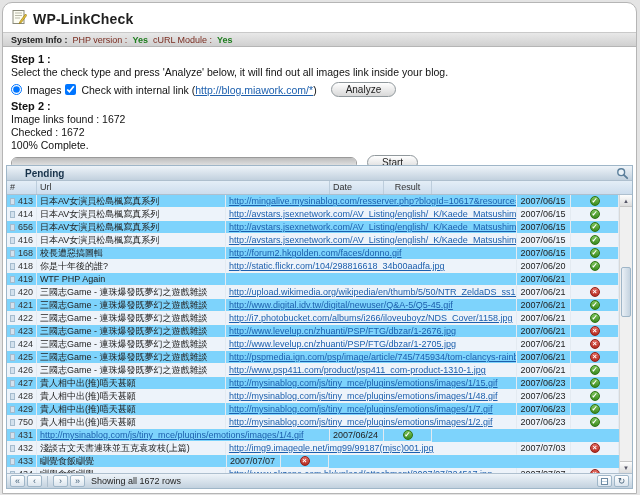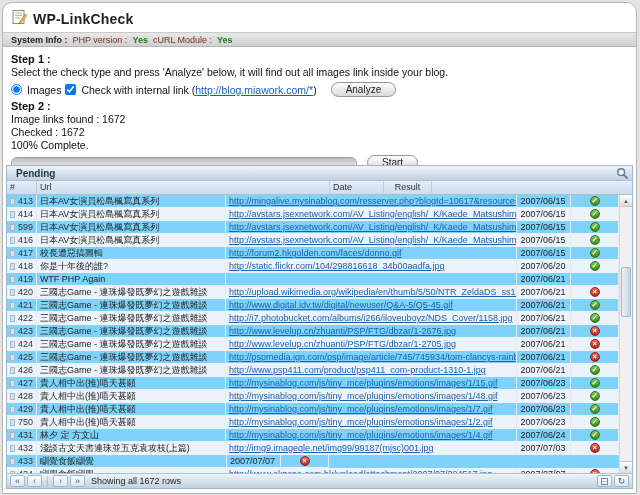--- a/index.html
+++ b/index.html
@@ -31,21 +31,21 @@
 
   .progress-row { display:flex; align-items:center; margin:3px 0 4px; }
   .progress { width:346px; height:12px; border:1px solid #9a9a9a; border-radius:7px;
               background:linear-gradient(#c0c0c0,#f1f1f1); overflow:hidden; }
   .progress .fill { height:100%; width:100%; background:linear-gradient(#bdbdbd,#ededed); }
 
   
   .grid { position:absolute; left:3px; right:3px; top:162px; border:1px solid #9fb6c8; background:#fff; }
   .grid-title { height:15px; line-height:15px; background:linear-gradient(#eef4f9,#c2d1de);
                 border-bottom:1px solid #aebfce; font-size:10px; font-weight:bold; color:#17324a;
-                padding:0 9px; position:relative; }
+                padding:0 18px; position:relative; }
   .search { position:absolute; right:3px; top:1px; width:13px; height:13px; cursor:pointer; }
   .grid-cols { display:flex; height:14px; line-height:13px; background:linear-gradient(#e4eef7,#cddded);
                border-bottom:1px solid #aebfce; font-size:9px; color:#333; }
   .c { padding:0 3px; border-right:1px solid #bccddc; overflow:hidden; white-space:nowrap; }
   .c0 { width:30px; } .c1 { width:190px; } .c2 { width:293px; } .c3 { width:54px; }
   .c4 { width:48px; text-align:center; } .c5 { width:14px; border-right:none; }
 
   .grid-body { position:relative; height:278px; overflow:hidden; background:#fff; }
   .rows { margin-right:13px; }
   .row { display:flex; height:13px; line-height:12px; font-size:9px; background:#7dd3fc; }
@@ -172,21 +172,21 @@
     <div class="c c1 title-cell">日本AV女演員松島楓寫真系列</div>
     <div class="c c2 url-cell"><a>http://avstars.jsexnetwork.com/AV_Listing/english/_K/Kaede_Matsushima/jsn_exclusive...</a></div>
     <div class="c c3 date-cell">2007/06/15</div>
     <div class="c c4 result-cell">
               <span class="dot ok">✓</span>
             </div>
   </div>
           <div class="row">
     <div class="c c0 cell-id">
               <span class="grip"></span>
-              <span>599</span>
+              <span>656</span>
             </div>
     <div class="c c1 title-cell">日本AV女演員松島楓寫真系列</div>
     <div class="c c2 url-cell"><a>http://avstars.jsexnetwork.com/AV_Listing/english/_K/Kaede_Matsushima/jsn_gravure1...</a></div>
     <div class="c c3 date-cell">2007/06/15</div>
     <div class="c c4 result-cell">
               <span class="dot ok">✓</span>
             </div>
   </div>
           <div class="row alt">
     <div class="c c0 cell-id">
@@ -196,21 +196,21 @@
     <div class="c c1 title-cell">日本AV女演員松島楓寫真系列</div>
     <div class="c c2 url-cell"><a>http://avstars.jsexnetwork.com/AV_Listing/english/_K/Kaede_Matsushima/jsn_collection...</a></div>
     <div class="c c3 date-cell">2007/06/15</div>
     <div class="c c4 result-cell">
               <span class="dot ok">✓</span>
             </div>
   </div>
           <div class="row">
     <div class="c c0 cell-id">
               <span class="grip"></span>
-              <span>417</span>
+              <span>168</span>
             </div>
     <div class="c c1 title-cell">校長遭惡搞圖輯</div>
     <div class="c c2 url-cell"><a>http://forum2.hkgolden.com/faces/donno.gif</a></div>
     <div class="c c3 date-cell">2007/06/15</div>
     <div class="c c4 result-cell">
               <span class="dot ok">✓</span>
             </div>
   </div>
           <div class="row alt">
     <div class="c c0 cell-id">
@@ -364,21 +364,20 @@
     <div class="c c3 date-cell">2007/06/23</div>
     <div class="c c4 result-cell">
               <span class="dot ok">✓</span>
             </div>
   </div>
           <div class="row">
     <div class="c c0 cell-id">
               <span class="grip"></span>
               <span>431</span>
             </div>
-    <div class="c c1 title-cell">林夕 定 方文山</div>
     <div class="c c2 url-cell"><a>http://mysinablog.com/js/tiny_mce/plugins/emotions/images/1/4.gif</a></div>
     <div class="c c3 date-cell">2007/06/24</div>
     <div class="c c4 result-cell">
               <span class="dot ok">✓</span>
             </div>
   </div>
           <div class="row alt">
     <div class="c c0 cell-id">
               <span class="grip"></span>
               <span>432</span>

